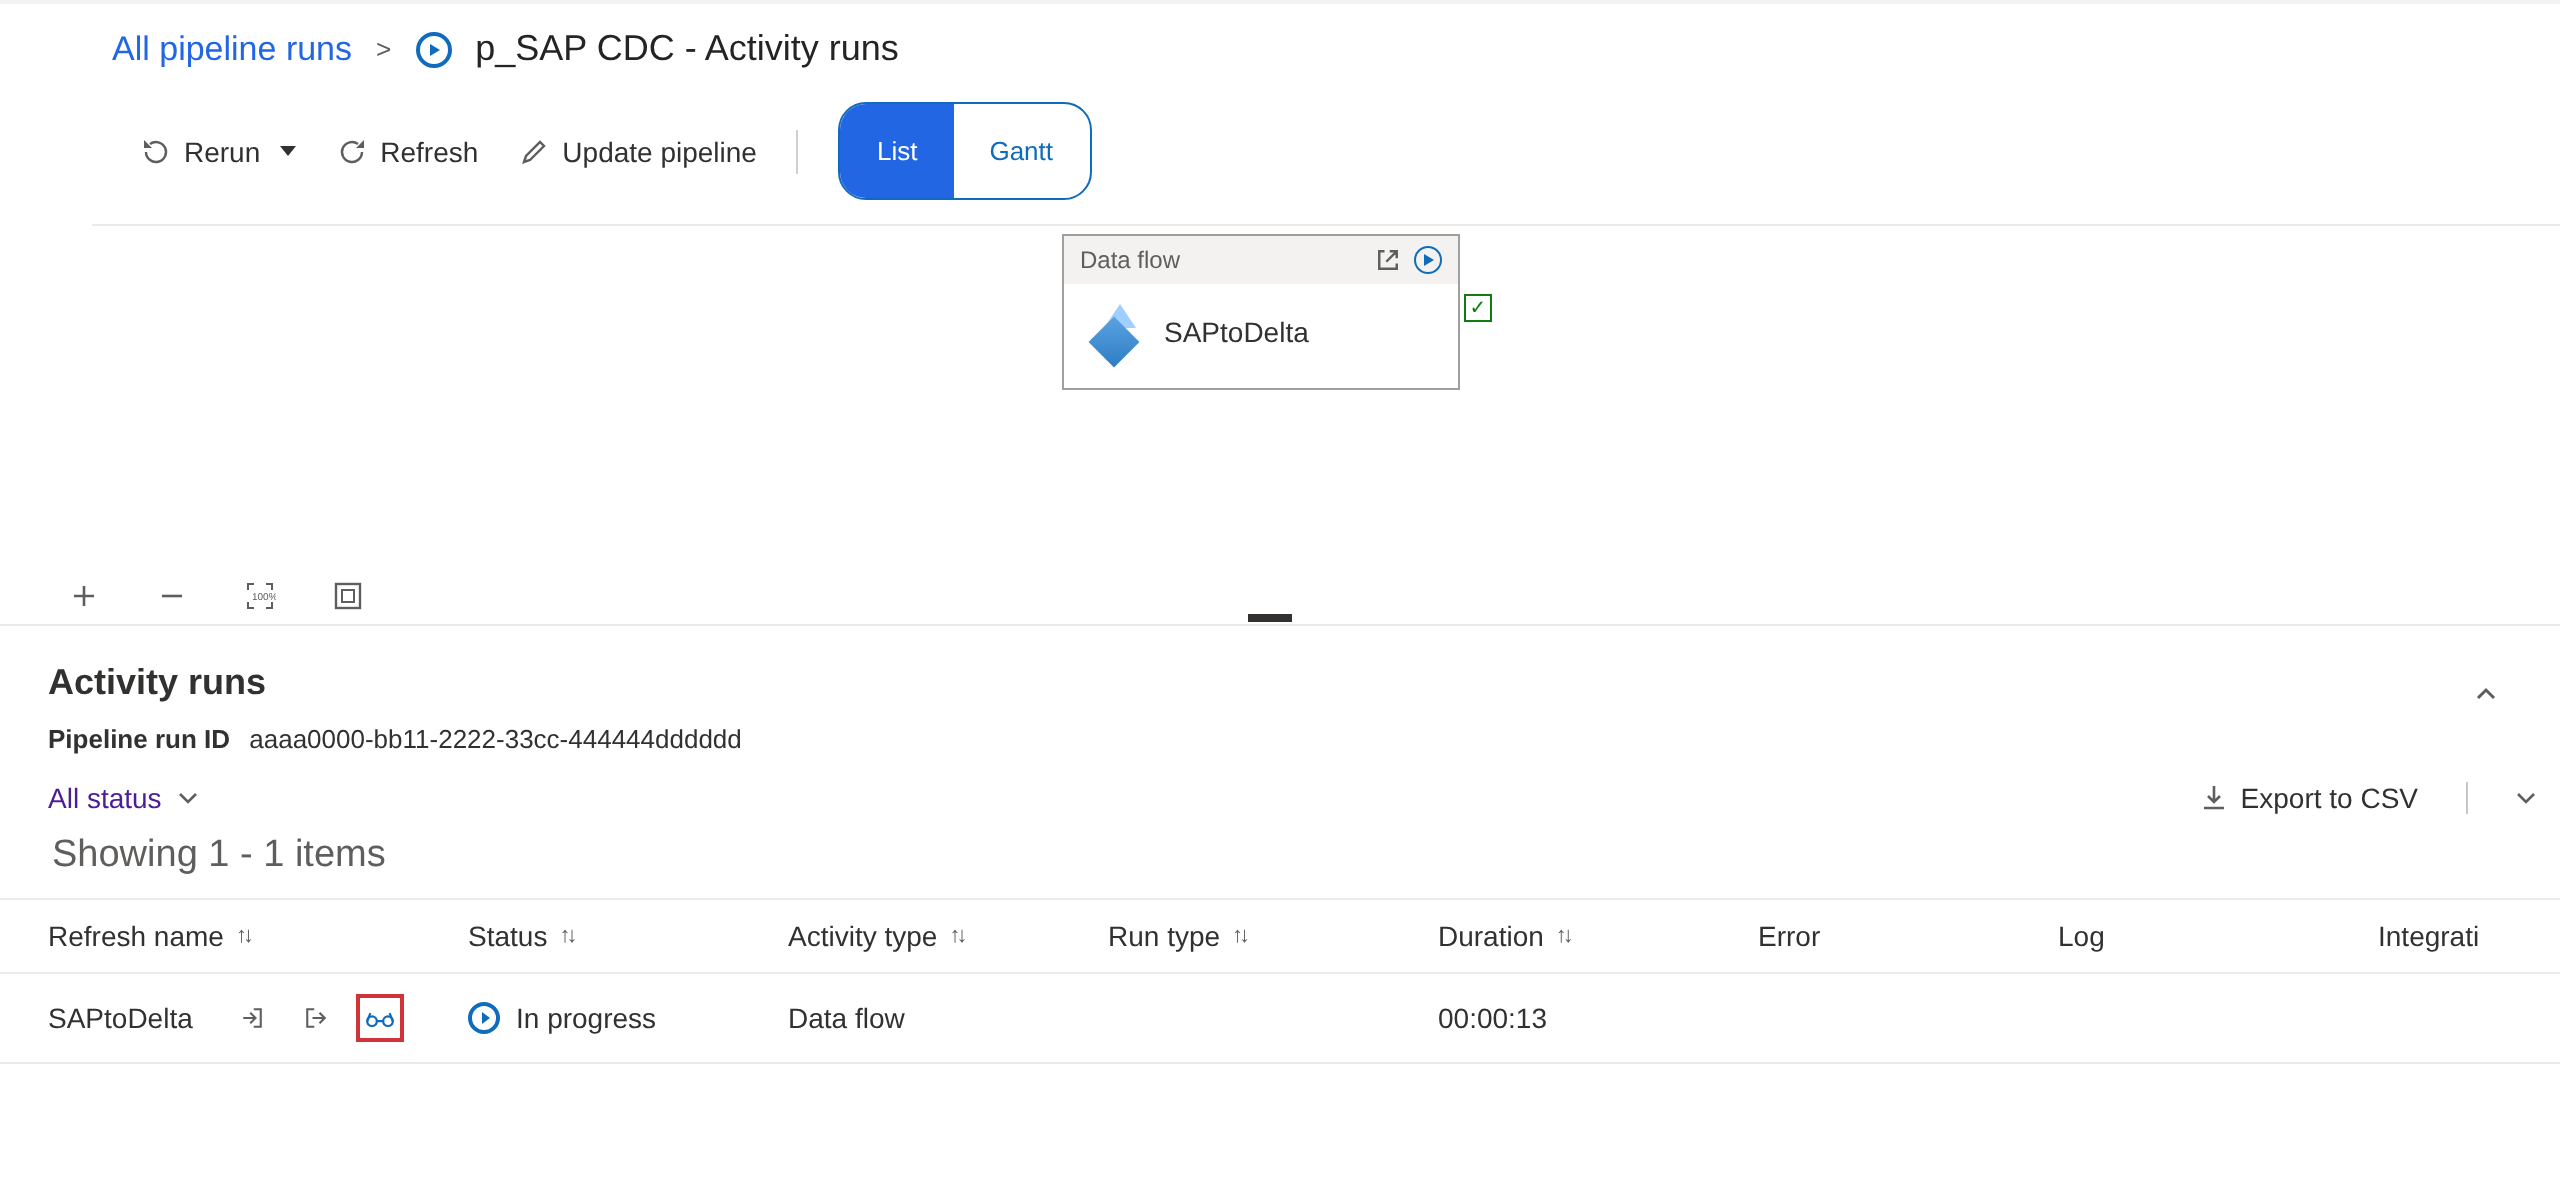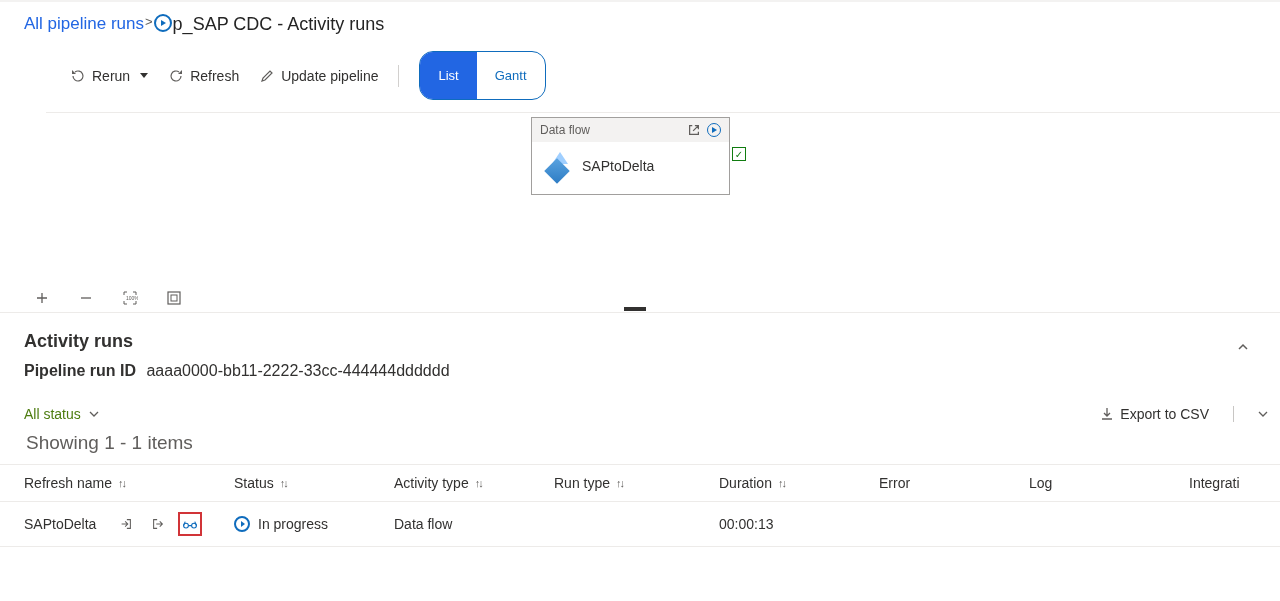--- a/index.html
+++ b/index.html
@@ -7,23 +7,24 @@
     margin: 0;
     font-family: "Segoe UI", -apple-system, BlinkMacSystemFont, sans-serif;
     font-size: 13px;
     color: #323130;
     background: #fff;
     width: 1280px;
     overflow-x: hidden;
   }
   .top-border { height:2px; background:#f3f2f1; }
   .breadcrumb {
-    display:flex; align-items:flex-start; gap:1px;
+    display:flex; align-items:center; gap:12px;
     padding: 12px 24px 4px 24px;
     font-size:17px;
+    margin-left:32px;
   }
   .breadcrumb a { color:#2266e3; text-decoration:none; }
   .breadcrumb .chev { color:#605e5c; font-size:13px; }
   .pipeline-icon {
     width:18px; height:18px; border-radius:50%;
     border:2px solid #0f6cbd; display:inline-flex;
     align-items:center; justify-content:center;
     color:#0f6cbd; font-size:10px; font-weight:bold;
   }
   .pipeline-icon::before {
@@ -95,29 +96,29 @@
     color:#605e5c;
   }
   .canvas-tools .tool { cursor:pointer; display:flex; align-items:center; }
   .canvas-handle {
     position:absolute; left:624px; bottom:1px;
     width:22px;height:4px;background:#323130;
   }
   .section { padding: 18px 24px 0 24px; }
   .section-row { display:flex; align-items:center; justify-content:space-between; }
   .section h2 { font-size:18px; font-weight:700; margin:0 0 10px 0; }
-  .pipeline-run-id { font-size:16px; margin-bottom:26px; }
+  .pipeline-run-id { font-size:13px; margin-bottom:14px; }
   .pipeline-run-id .lbl { font-weight:600; margin-right:6px; }
   .filter-row {
     display:flex; align-items:center; justify-content:space-between;
     padding:0 12px 10px 24px;
   }
   .status-dd {
     display:flex; align-items:center; gap:8px; cursor:pointer;
-    font-size:14px; color:#4d7c0f;
+    font-size:14px; color:#4c1d95;
   }
   .export-area { display:flex; align-items:center; gap:24px; font-size:14px; }
   .export-btn { display:flex; align-items:center; gap:6px; cursor:pointer; }
   .vsep { width:1px; height:16px; background:#c8c6c4; }
   .count { padding:0 24px 10px 26px; color:#605e5c; font-size:19px; }
   .table { width:100%; }
   .thead, .trow {
     display:grid;
     grid-template-columns: 210px 160px 160px 165px 160px 150px 160px auto;
     align-items:center;

